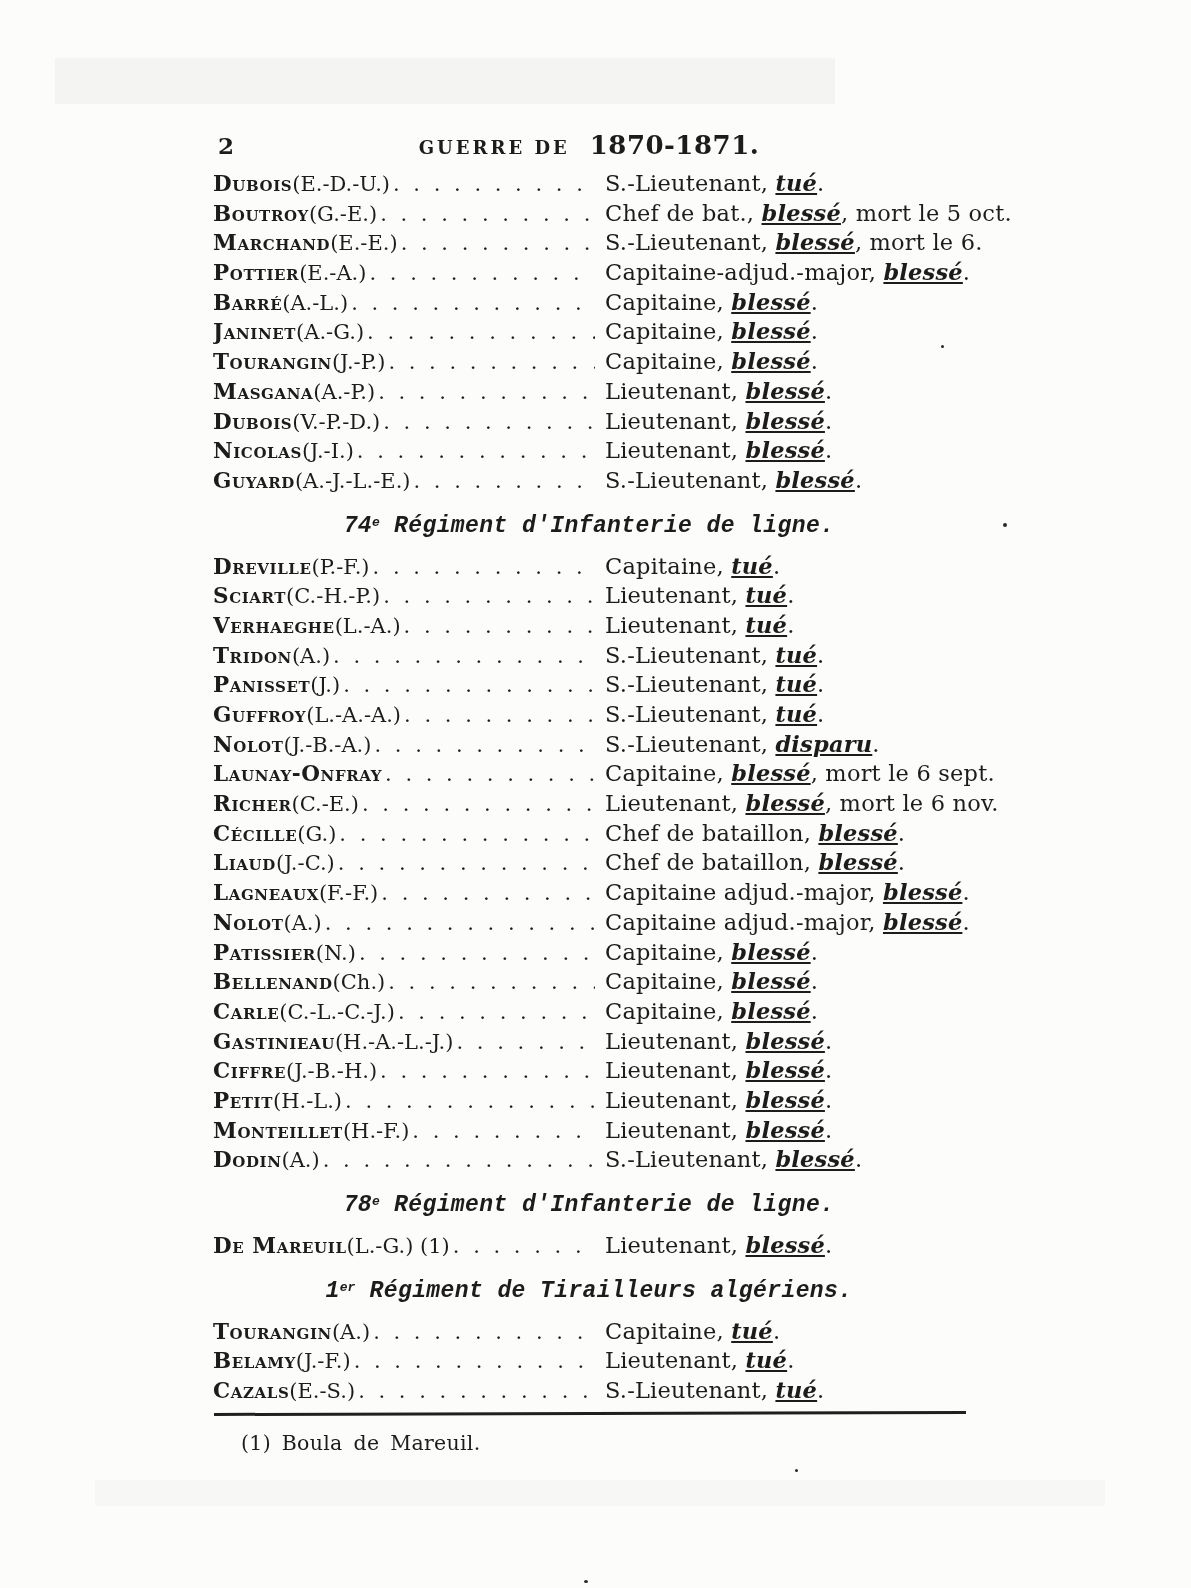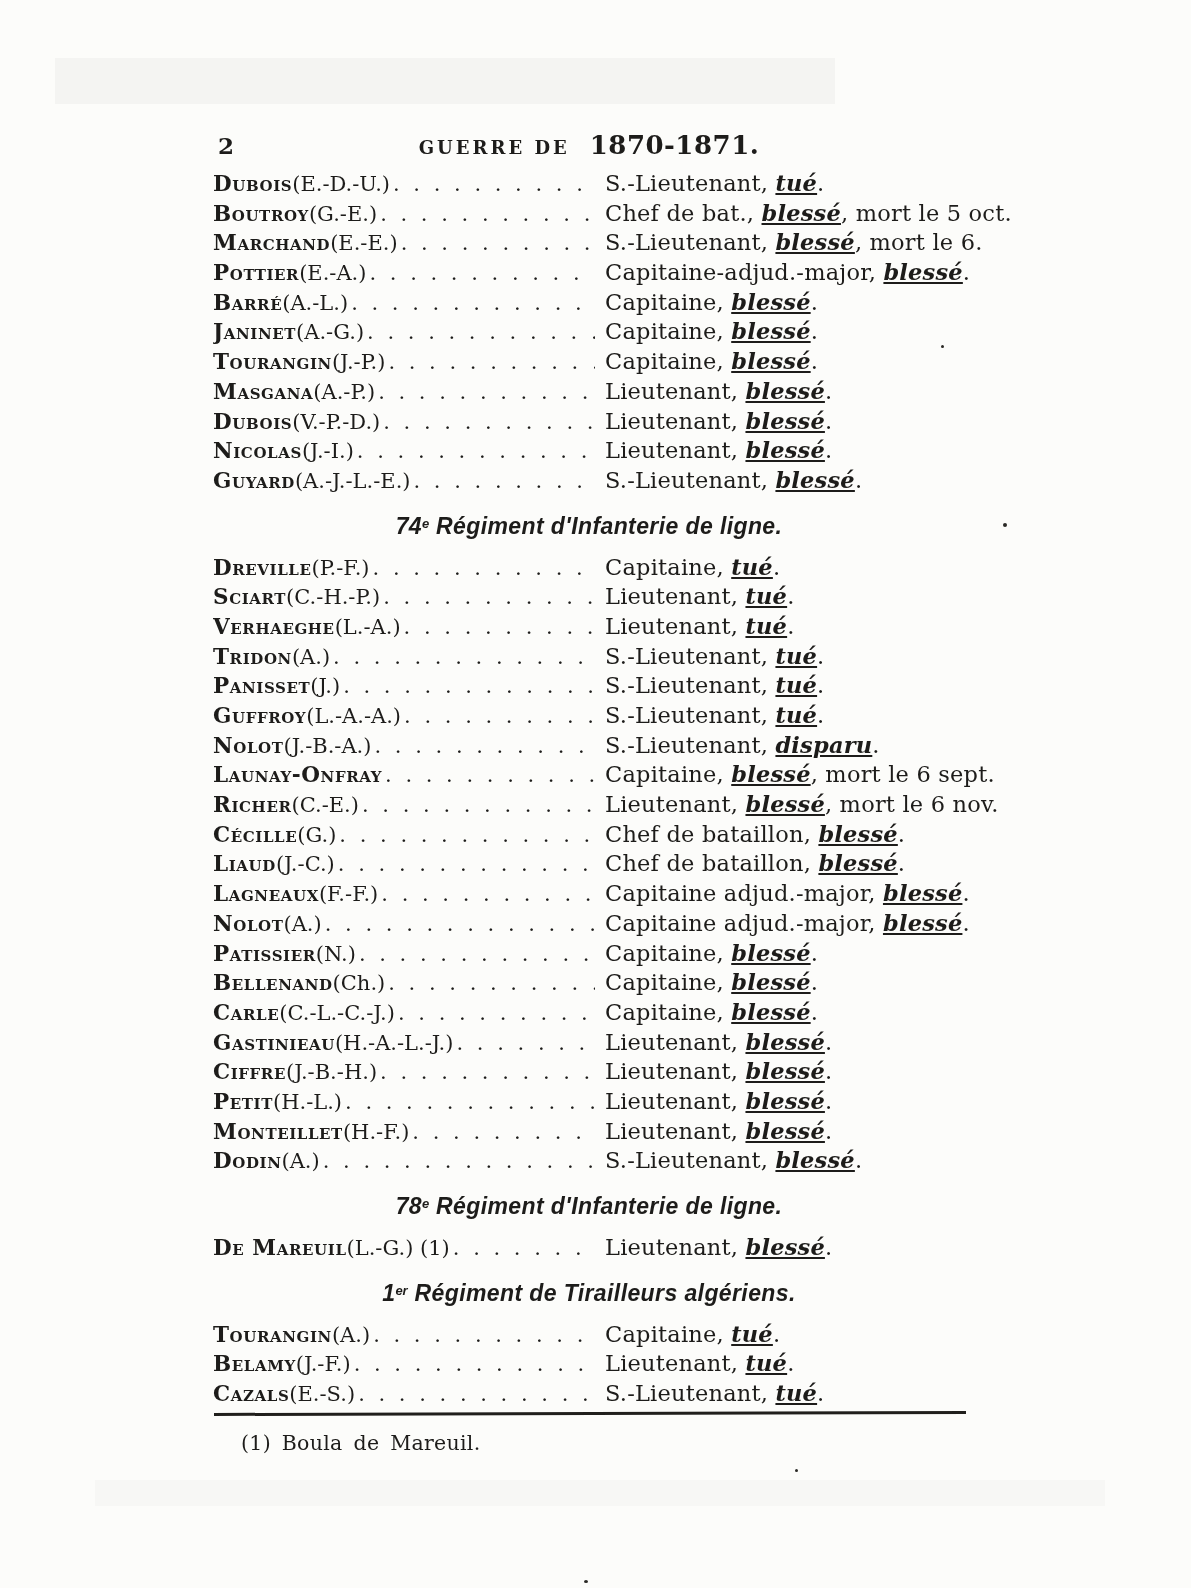--- a/index.html
+++ b/index.html
@@ -47,21 +47,21 @@
   .dots::after {
     content:". . . . . . . . . . . . . . . . . . . . . . . . . . . . . . . . . . . .";
     font-size:21px; letter-spacing:1px; word-spacing:5px;
   }
   .right-cell { font-size:22.5px; letter-spacing:0.2px; }
   .status { font-style:italic; font-weight:700;text-decoration:underline; }
 
   .section-heading {
     padding:16px 0 14px;
     text-align:center;
-    font-family:Liberation Sans, sans-serif;
+    font-family:Liberation Mono, monospace;
     font-weight:700; font-style:italic;
     font-size:23px; letter-spacing:0.4px;
     white-space:nowrap;
   }
   .regiment-sup { font-size:13px; vertical-align:0.45em; letter-spacing:0; }
 
   .footnote-rule {
     position:absolute; left:214px; top:1412px;
     width:752px; height:3.4px;
     background:#201f1c;

